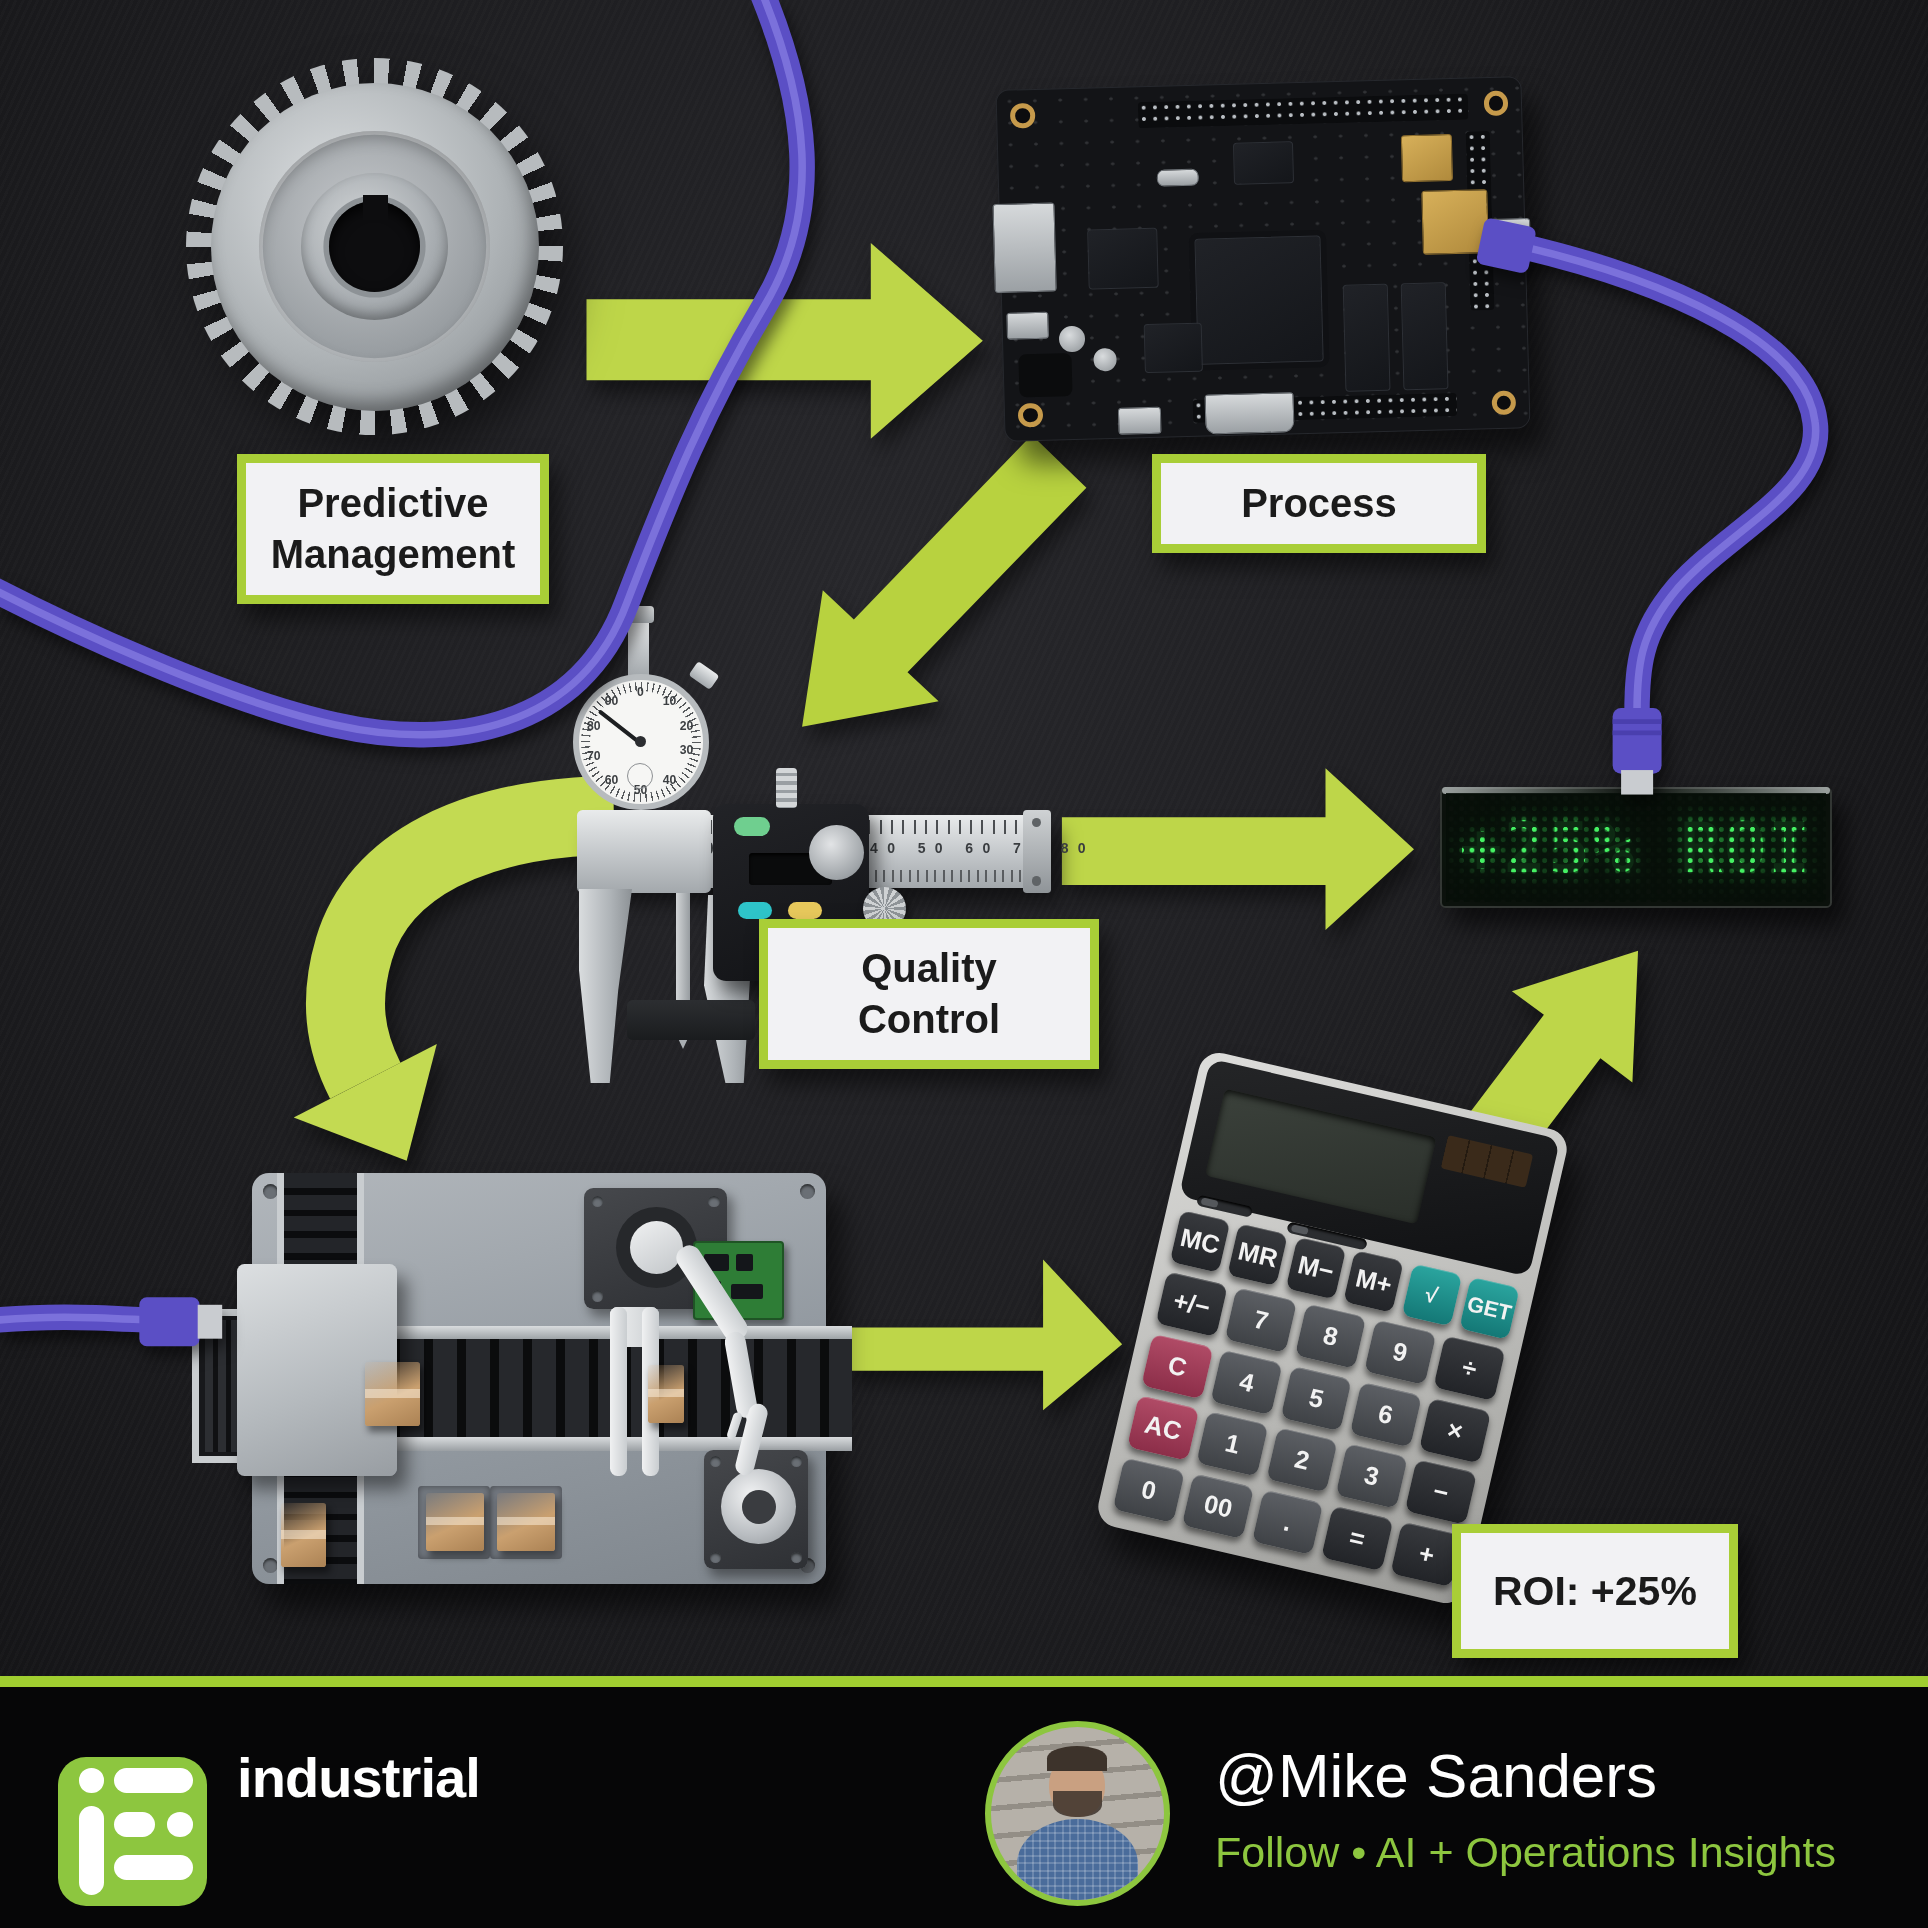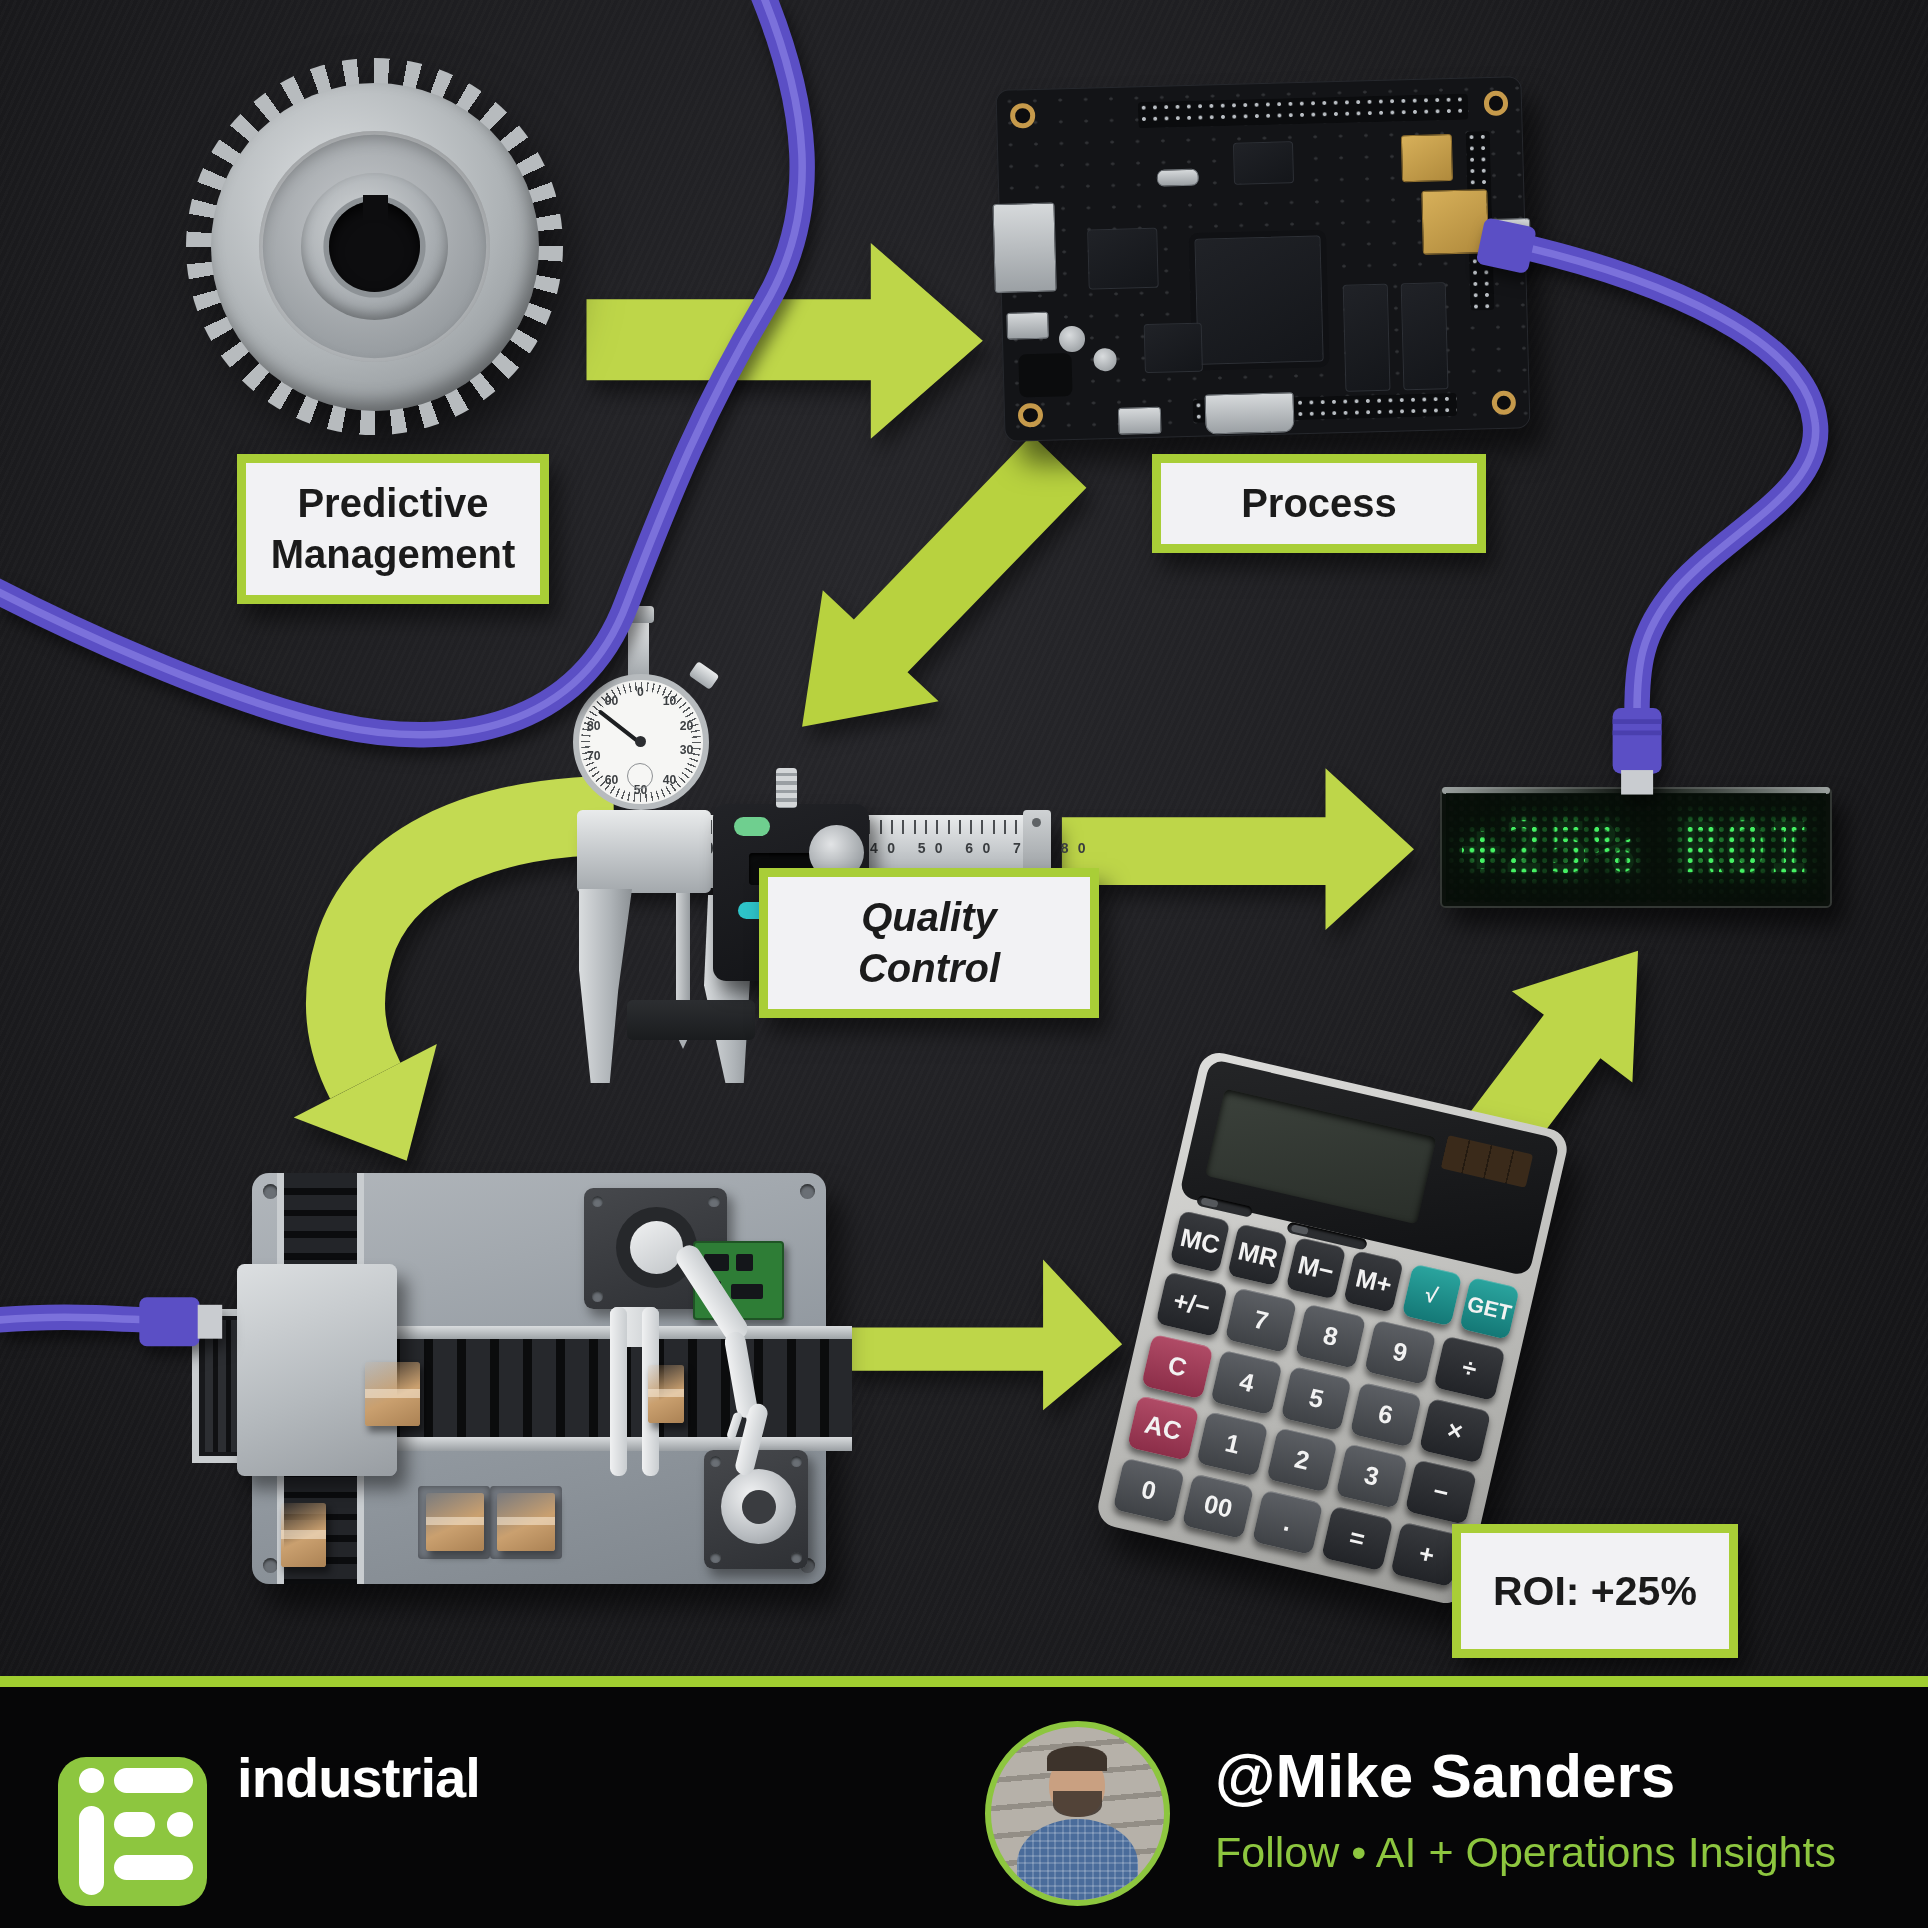--- a/index.html
+++ b/index.html
@@ -157,21 +157,21 @@
   .brand{position:absolute;left:237px;top:62px;color:#fff;font-weight:700;font-size:56px;line-height:1.02;letter-spacing:-0.9px;}
   .brand .gdot{display:inline-block;width:15px;height:15px;border-radius:50%;background:#8dc63f;margin:0 4.7px 5.6px 4.7px;}
   .avatar{position:absolute;left:985px;top:34px;width:185px;height:185px;border-radius:50%;
     border:6.6px solid #8dc63f;box-sizing:border-box;overflow:hidden;
     background:repeating-linear-gradient(175deg,#b6b1a9 0 22.6px,#938e86 22.6px 28px);}
   .avatar .shirt{position:absolute;left:26px;bottom:-9.4px;width:121px;height:90px;border-radius:50% 50% 0 0;
     background:#4a6c9b;background-image:repeating-linear-gradient(0deg,rgba(255,255,255,0.18) 0 1.9px,rgba(0,0,0,0) 1.9px 7.5px),repeating-linear-gradient(90deg,rgba(255,255,255,0.18) 0 1.9px,rgba(0,0,0,0) 1.9px 7.5px);}
   .avatar .head{position:absolute;left:58px;top:26px;width:56px;height:64px;border-radius:50% 50% 46% 46%;background:#c9a081;}
   .avatar .hair{position:absolute;left:56px;top:19px;width:60px;height:24.5px;border-radius:50% 50% 0 0;background:#3d332b;}
   .avatar .beard{position:absolute;left:62px;top:64px;width:49px;height:26px;border-radius:0 0 46% 46%;background:rgba(61,51,43,0.85);}
-  .handle{position:absolute;left:1215px;top:53px;color:#fff;font-weight:700;font-size:62px;}
+  .handle{position:absolute;left:1215px;top:53px;color:#fff;font-weight:400;font-size:62px;}
   .tagline{position:absolute;left:1215px;top:141px;color:#8dc63f;font-size:43px;font-weight:500;}
 </style>
 </head>
 <body>
 
 <div id="canvas">
 
   <svg id="arrows" class="abs" width="1928" height="1928" viewBox="0 0 2048 2048">
     <polygon fill="#bed649" points="623,318 925,318 925,258 1044,362 925,466 925,404 623,404"></polygon>
     <polygon fill="#b8d23f" points="1096,462 907,658 874,627 852,772 997,745 964,714 1154,518"></polygon>
@@ -390,21 +390,21 @@
     <rect x="210" y="1386" width="26" height="36" fill="#c9ccd0"></rect>
   </svg>
 
   <div class="abs flow-label" style="left:237px;top:454px;width:279px;">
     <span>Predictive</span>
     <span>Management</span>
   </div>
   <div class="abs flow-label" style="left:1136px;top:454px;width:301px;margin-left:16px;">
     <span>Process</span>
   </div>
-  <div class="abs flow-label" style="left:759px;top:868px;width:307px;font-style:italic;">
+  <div class="abs flow-label" style="left:759px;top:919px;width:307px;">
     <span>Quality</span>
     <span>Control</span>
   </div>
   <div class="abs flow-label" style="left:1452px;top:1524px;width:249px;padding:32px 9.4px;font-size:41px;">
     <span>ROI: +25%</span>
   </div>
 
   <div class="abs divider"></div>
   <div class="abs footer">
     <div class="logo-box">

